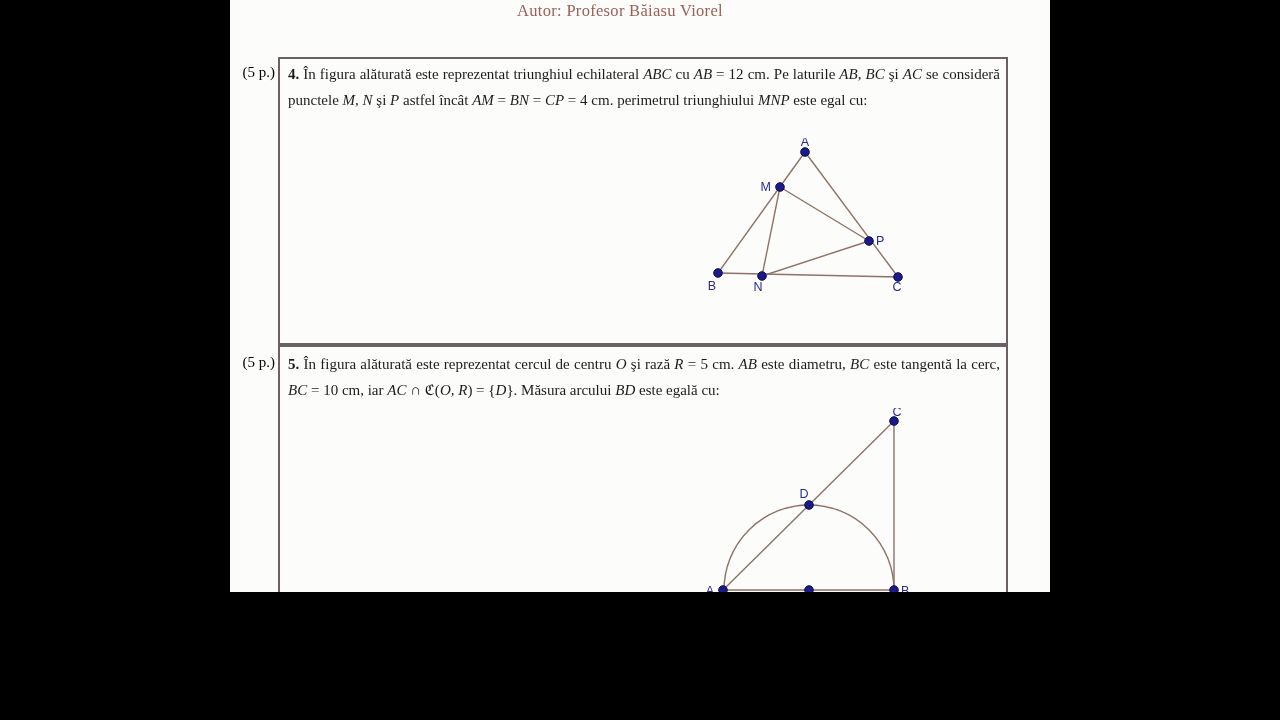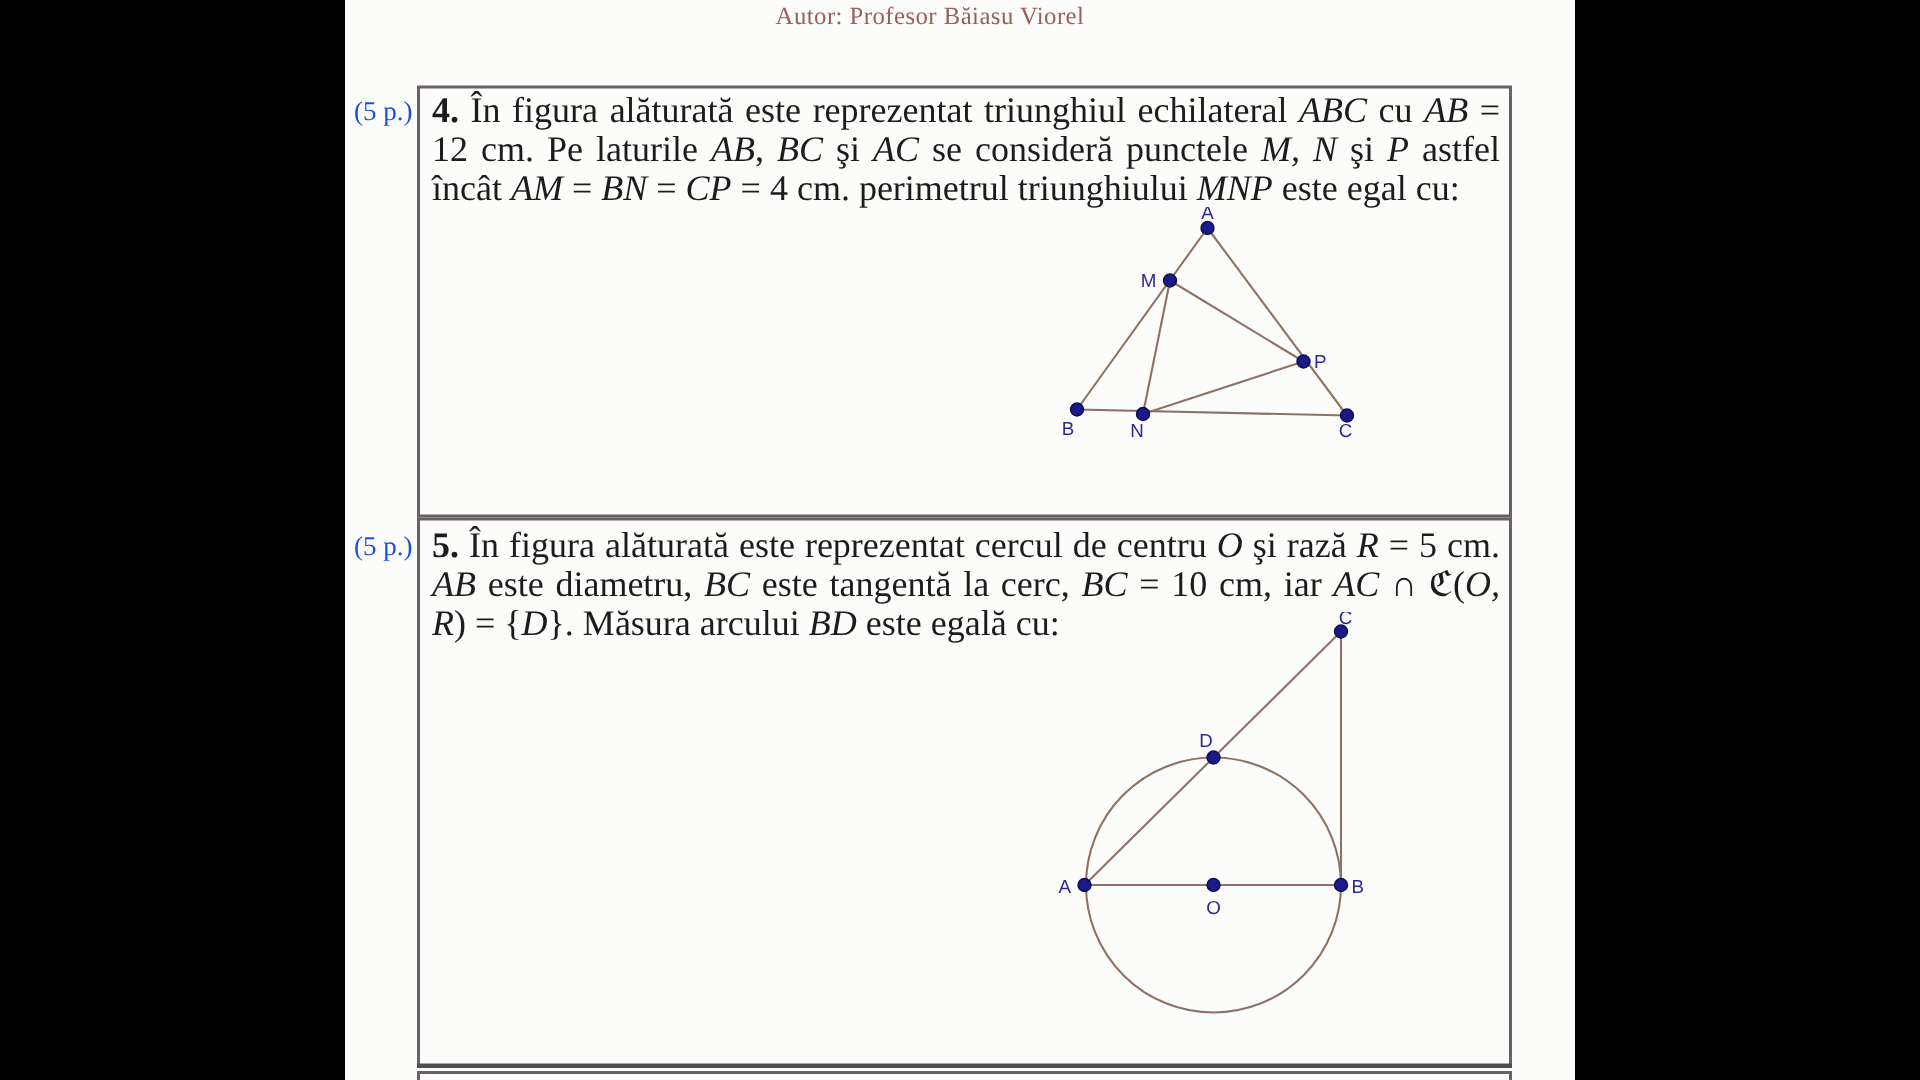--- a/index.html
+++ b/index.html
@@ -1,30 +1,30 @@
 <!DOCTYPE html>
 <html><head>
 <meta charset="utf-8">
 <style>
   html,body{margin:0;padding:0;background:#000;}
-  #stage{position:relative;width:1280px;height:720px;background:#000;overflow:hidden;
+  #stage{position:relative;width:1280px;height:592px;background:#000;overflow:hidden;
          font-family:"Liberation Serif","DejaVu Serif",serif;border-radius:31px;}
   .letterbox{position:absolute;top:0;height:720px;background:#000;}
   #letterbox-left{left:0;width:230px;}
   #letterbox-right{left:1050px;width:230px;}
   #page{position:absolute;left:230px;top:0;width:820px;height:720px;background:#fcfcfa;}
   #author-line{position:absolute;left:130px;top:1px;width:520px;text-align:center;
                font-size:16.5px;color:#9a6058;letter-spacing:.3px;}
   .qbox{position:absolute;left:48px;width:730px;border:2px solid #6a6166;box-sizing:border-box;}
   #q4-box{top:57px;height:288px;}
   #q5-box{top:345px;height:366px;border-bottom:none;}
-  .pts{position:absolute;left:0;width:45px;text-align:right;font-size:18px;color:#1d4ed8;}
+  .pts{position:absolute;left:0;width:45px;text-align:right;font-size:15px;color:#000000;}
   #q4-points{top:64px;}
   #q5-points{top:354px;}
-  .qtext{position:absolute;left:58px;width:712px;font-size:24px;line-height:26px;
+  .qtext{position:absolute;left:58px;width:712px;font-size:15px;line-height:26px;
          color:#1c1c1c;text-align:justify;}
   #q4-text{top:61px;}
   #q5-text{top:351px;}
   .it{font-style:italic;}
   .bd{font-weight:bold;}
   .options{position:absolute;left:73px;font-size:17.5px;color:#1c1c1c;}
   #q4-options{top:174px;line-height:29.7px;}
   #q5-options{top:554px;line-height:29px;}
   .radicand{text-decoration:overline;}
   .fig{position:absolute;}

